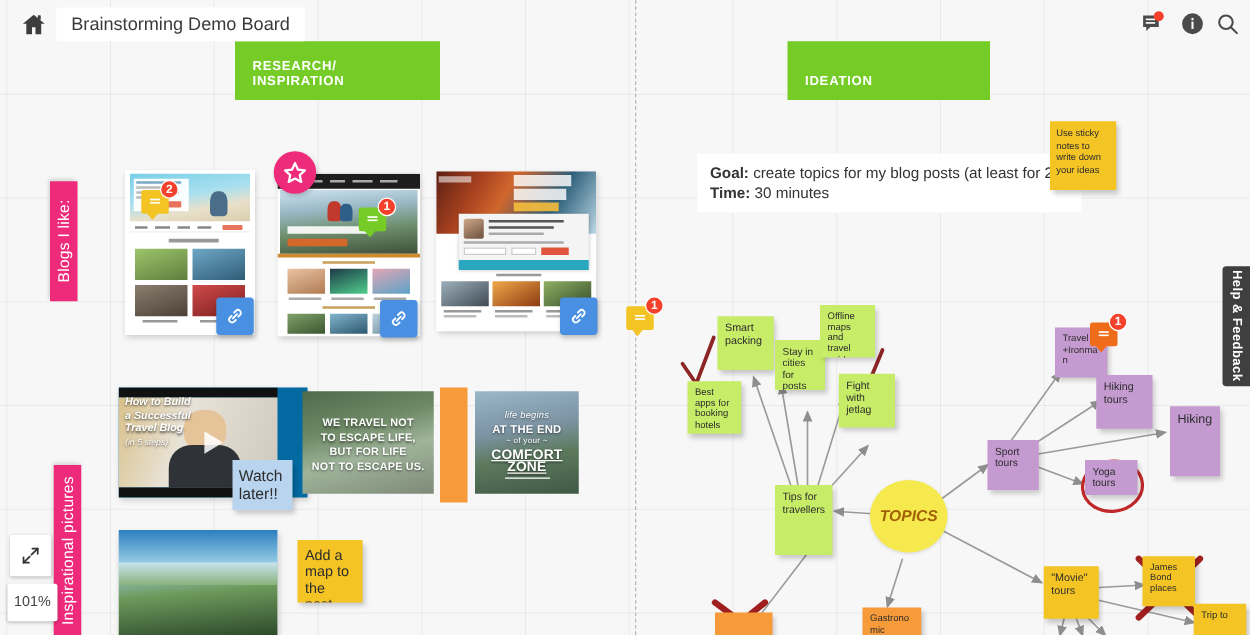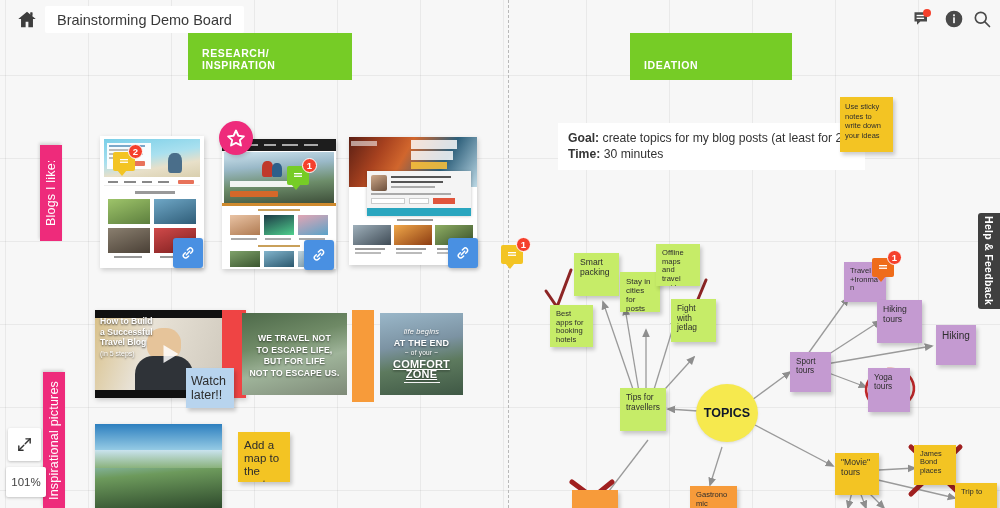--- a/index.html
+++ b/index.html
@@ -98,22 +98,23 @@
     display: flex; align-items: center; justify-content: center;
     font-size: 12.5px; letter-spacing: .2px;
     box-shadow: 1px 2px 3px rgba(0,0,0,.14);
   }
 
   
   #mindmap { position: absolute; left: 0; top: 0; width: 1000px; height: 508px; pointer-events: none; }
   .topics-node {
     position: absolute; background: #f6e94e; border-radius: 50%;
     display: flex; align-items: center; justify-content: center;
-    font-size: 12.5px; font-weight: bold; color: #0f172a;
+    font-size: 12.5px; font-weight: bold; color: #a16207;
     box-shadow: 0 1px 3px rgba(0,0,0,.12);
+    font-style: italic;
   }
 
   
   .thumb { position: absolute; background: #fff; box-shadow: 1px 2px 5px rgba(0,0,0,.18); overflow: hidden; }
 
   
   .ph { position: absolute; background-size: cover; }
 
   .badge-comment {
     position: absolute; width: 22px; height: 19px; border-radius: 2px;
@@ -333,21 +334,21 @@
     </svg>
   </div>
   <div class="badge-comment" style="left:501px; top:245px; background:#f3c423; color:#f3c423;">
     <svg width="12" height="10" viewBox="0 0 12 10">
         <rect x="2" y="2" width="8" height="1.3" fill="#fff"></rect>
         <rect x="2" y="4.6" width="8" height="1.3" fill="#fff"></rect>
       </svg>
     <span class="badge-count">1</span>
   </div>
 
-  <div class="thumb" style="left:95px; top:310px; width:151px; height:88px; background:#ef4444;">
+  <div class="thumb" style="left:95px; top:310px; width:151px; height:88px; background:#0369a1;font-style:italic;">
     <div class="ph" style="left:0; top:0; width:127px; height:8px; background:#111;"></div>
     <div class="ph" style="left:0; top:8px; width:127px; height:72px; background:linear-gradient(110deg,#d9c18a 0%,#e8e2d6 40%,#cfc9bd 100%);"></div>
     <div class="ph" style="left:52px; top:18px; width:34px; height:32px; background:#e6c49a; border-radius:45% 45% 40% 40%;"></div>
     <div class="ph" style="left:40px; top:46px; width:58px; height:34px; background:#2f3338; border-radius:18px 18px 0 0;"></div>
     <div class="ph" style="left:0; top:80px; width:127px; height:8px; background:#111;"></div>
     <div class="vid-cap">
       <div>How to Build</div>
       <div>a Successful</div>
       <div>Travel Blog</div>
       <small>(in 5 steps)</small>
@@ -461,21 +462,21 @@
   </div>
   <div class="sticky green" style="left:656px; top:244px; width:44px; height:42px; font-size:7.6px;">
     <span>Offline maps and travel guides</span>
   </div>
   <div class="sticky green" style="left:550px; top:305px; width:43px; height:42px; font-size:7.6px;">
     <span>Best apps for booking hotels</span>
   </div>
   <div class="sticky green" style="left:671px; top:299px; width:45px; height:43px; font-size:8.4px;">
     <span>Fight with jetlag</span>
   </div>
-  <div class="sticky green" style="left:620px; top:388px; width:46px; height:43px; font-size:8.4px;">
+  <div class="sticky green" style="left:620px; top:388px; width:46px; height:56px; font-size:8.4px;">
     <span>Tips for travellers</span>
   </div>
 
   <div class="topics-node" style="left:696px; top:384px; width:62px; height:58px;">
     <span>TOPICS</span>
   </div>
 
   <div class="sticky purple" style="left:844px; top:262px; width:42px; height:40px; font-size:7.6px;">
     <span>Travel +Ironman</span>
   </div>
@@ -483,27 +484,27 @@
     <svg width="12" height="10" viewBox="0 0 12 10">
         <rect x="2" y="2" width="8" height="1.3" fill="#fff"></rect>
         <rect x="2" y="4.6" width="8" height="1.3" fill="#fff"></rect>
       </svg>
     <span class="badge-count">1</span>
   </div>
 
   <div class="sticky purple" style="left:877px; top:300px; width:45px; height:43px; font-size:8.6px;">
     <span>Hiking tours</span>
   </div>
-  <div class="sticky purple" style="left:936px; top:325px; width:40px; height:40px; font-size:10px;">
+  <div class="sticky purple" style="left:936px; top:325px; width:40px; height:56px; font-size:10px;">
     <span>Hiking</span>
   </div>
   <div class="sticky purple" style="left:790px; top:352px; width:41px; height:40px; font-size:8.2px;">
     <span>Sport tours</span>
   </div>
-  <div class="sticky purple" style="left:868px; top:368px; width:42px; height:44px; font-size:8.2px;">
+  <div class="sticky purple" style="left:868px; top:368px; width:42px; height:28px; font-size:8.2px;">
     <span>Yoga tours</span>
   </div>
 
   <div class="sticky yellow" style="left:835px; top:453px; width:44px; height:42px; font-size:8.6px;">
     <span>"Movie" tours</span>
   </div>
   <div class="sticky yellow" style="left:914px; top:445px; width:42px; height:40px; font-size:7.4px;">
     <span>James Bond places</span>
   </div>
   <div class="sticky yellow" style="left:955px; top:483px; width:42px; height:40px; font-size:7.6px;">

